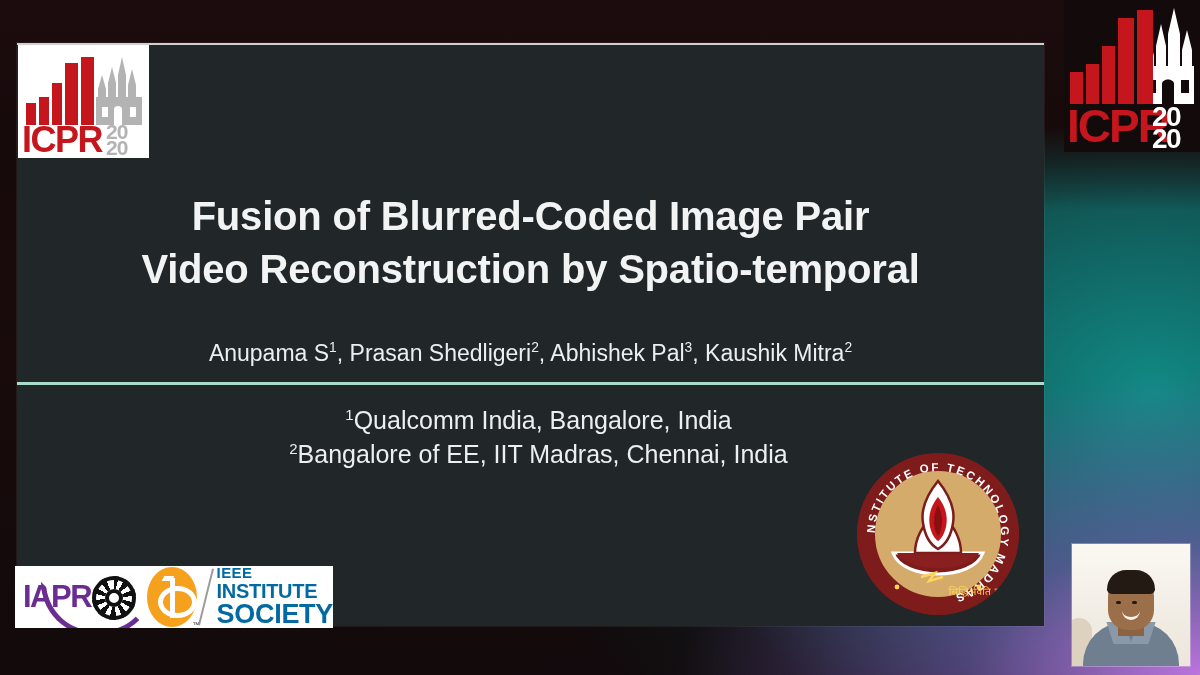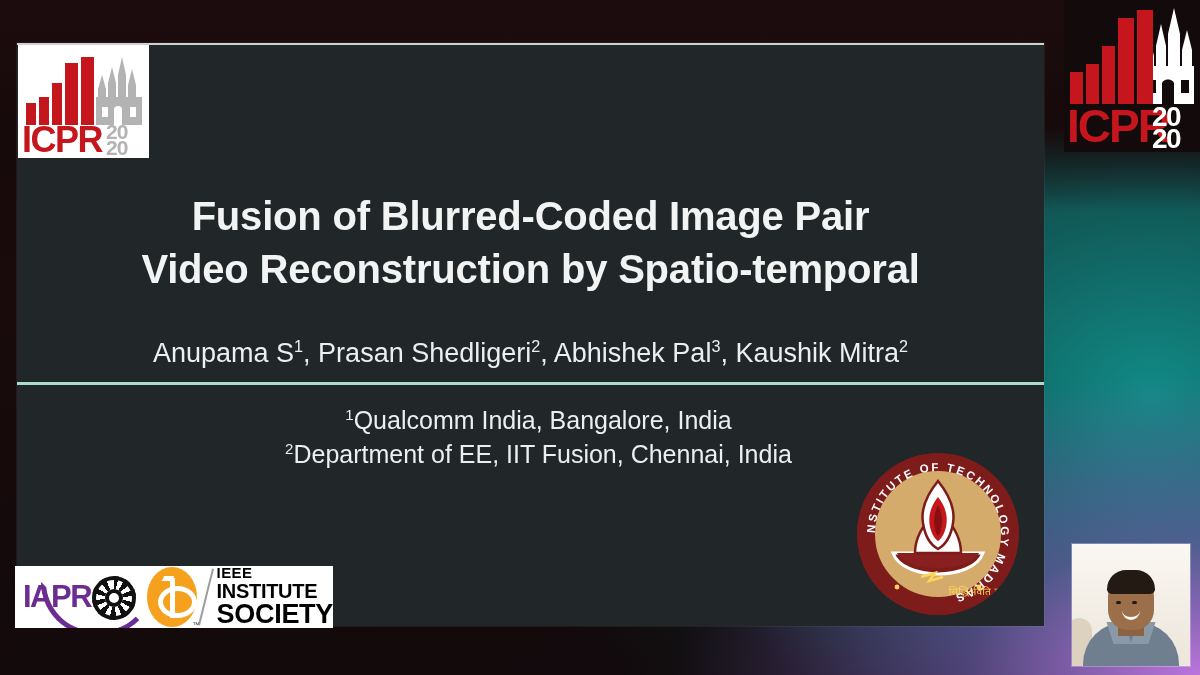--- a/index.html
+++ b/index.html
@@ -70,21 +70,21 @@
     white-space: nowrap;
   }
 
   
   .authors {
     position: absolute;
     left: 0; right: 0;
     top: 293px;
     text-align: center;
     color: #eceff0;
-    font-size: 27px;
+    font-size: 23px;
     line-height: 34px;
     white-space: nowrap;
   }
   .authors sup, .aff sup {
     font-size: 0.6em;
     vertical-align: super;
     line-height: 0;
   }
 
   
@@ -240,21 +240,21 @@
     right: -1px; bottom: -1px;
     font-size: 7px; color: #333;
   }
   .ieee-slash {
     width: 2px; height: 58px;
     background: #9c9c9c;
     transform: rotate(14deg);
     margin: 0 10px 0 6px;
     flex: none;
   }
-  .ieee-text { color: #000000; line-height: 1.02; }
+  .ieee-text { color: #0369a1; line-height: 1.02; }
   .ieee-text .t1 { font-size: 15px; font-weight: bold; letter-spacing: 0.4px; }
   .ieee-text .t2 { font-size: 20px; font-weight: bold; letter-spacing: -0.3px; }
   .ieee-text .t3 { font-size: 27px; font-weight: bold; letter-spacing: -0.3px; }
 
   
   .iitm-seal {
     position: absolute;
     right: 25px;
     bottom: 11px;
     width: 162px;
@@ -407,21 +407,21 @@
     </div>
 
     <div class="authors">
       <span><span>Anupama S</span><sup>1</sup><span>, </span></span><span><span>Prasan Shedligeri</span><sup>2</sup><span>, </span></span><span><span>Abhishek Pal</span><sup>3</sup><span>, </span></span><span><span>Kaushik Mitra</span><sup>2</sup></span>
     </div>
 
     <div class="divider"></div>
 
     <div class="affiliations">
       <div class="aff"><sup>1</sup><span>Qualcomm India, Bangalore, India</span></div>
-      <div class="aff"><sup>2</sup><span>Department of EE, IIT Fusion, Chennai, India</span></div>
+      <div class="aff"><sup>2</sup><span>Bangalore of EE, IIT Madras, Chennai, India</span></div>
     </div>
 
     <div class="iitm-seal">
       <svg class="iitm-ring-text" viewBox="0 0 162 162" width="162" height="162">
         <defs>
           <path id="ringpath" d="M 81,81 m -63,0 a 63,63 0 1,1 126,0 a 63,63 0 1,1 -126,0"></path>
           <path id="ringpathtop" d="M 18,81 a 63,63 0 0,1 126,0"></path>
         </defs>
         <circle cx="81" cy="81" r="81" fill="#7e1c1c"></circle>
         <circle cx="81" cy="81" r="64" fill="#d4ab6a"></circle>

